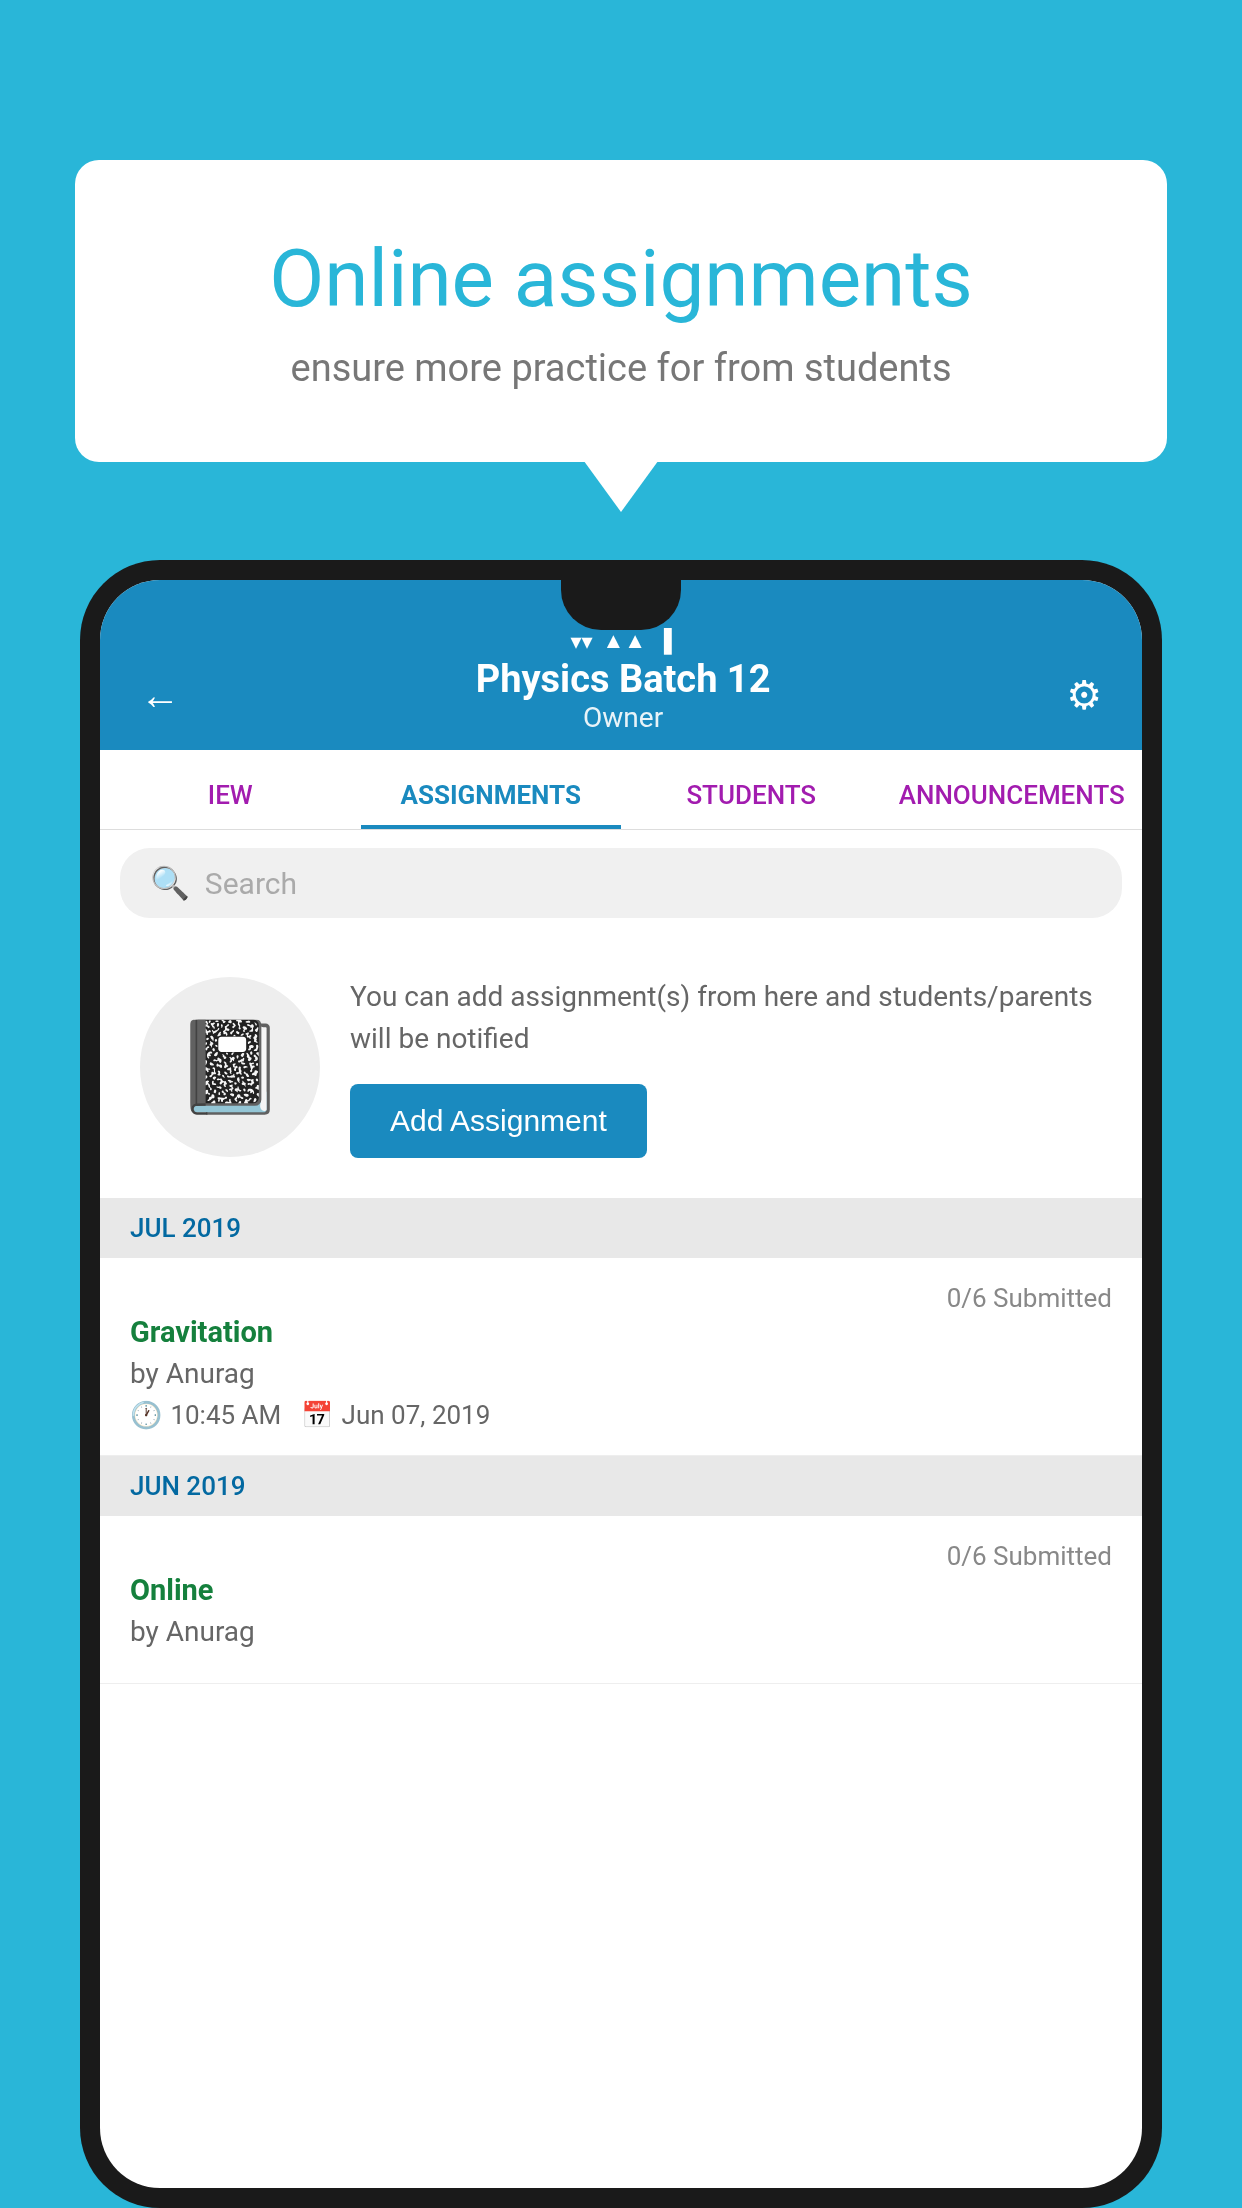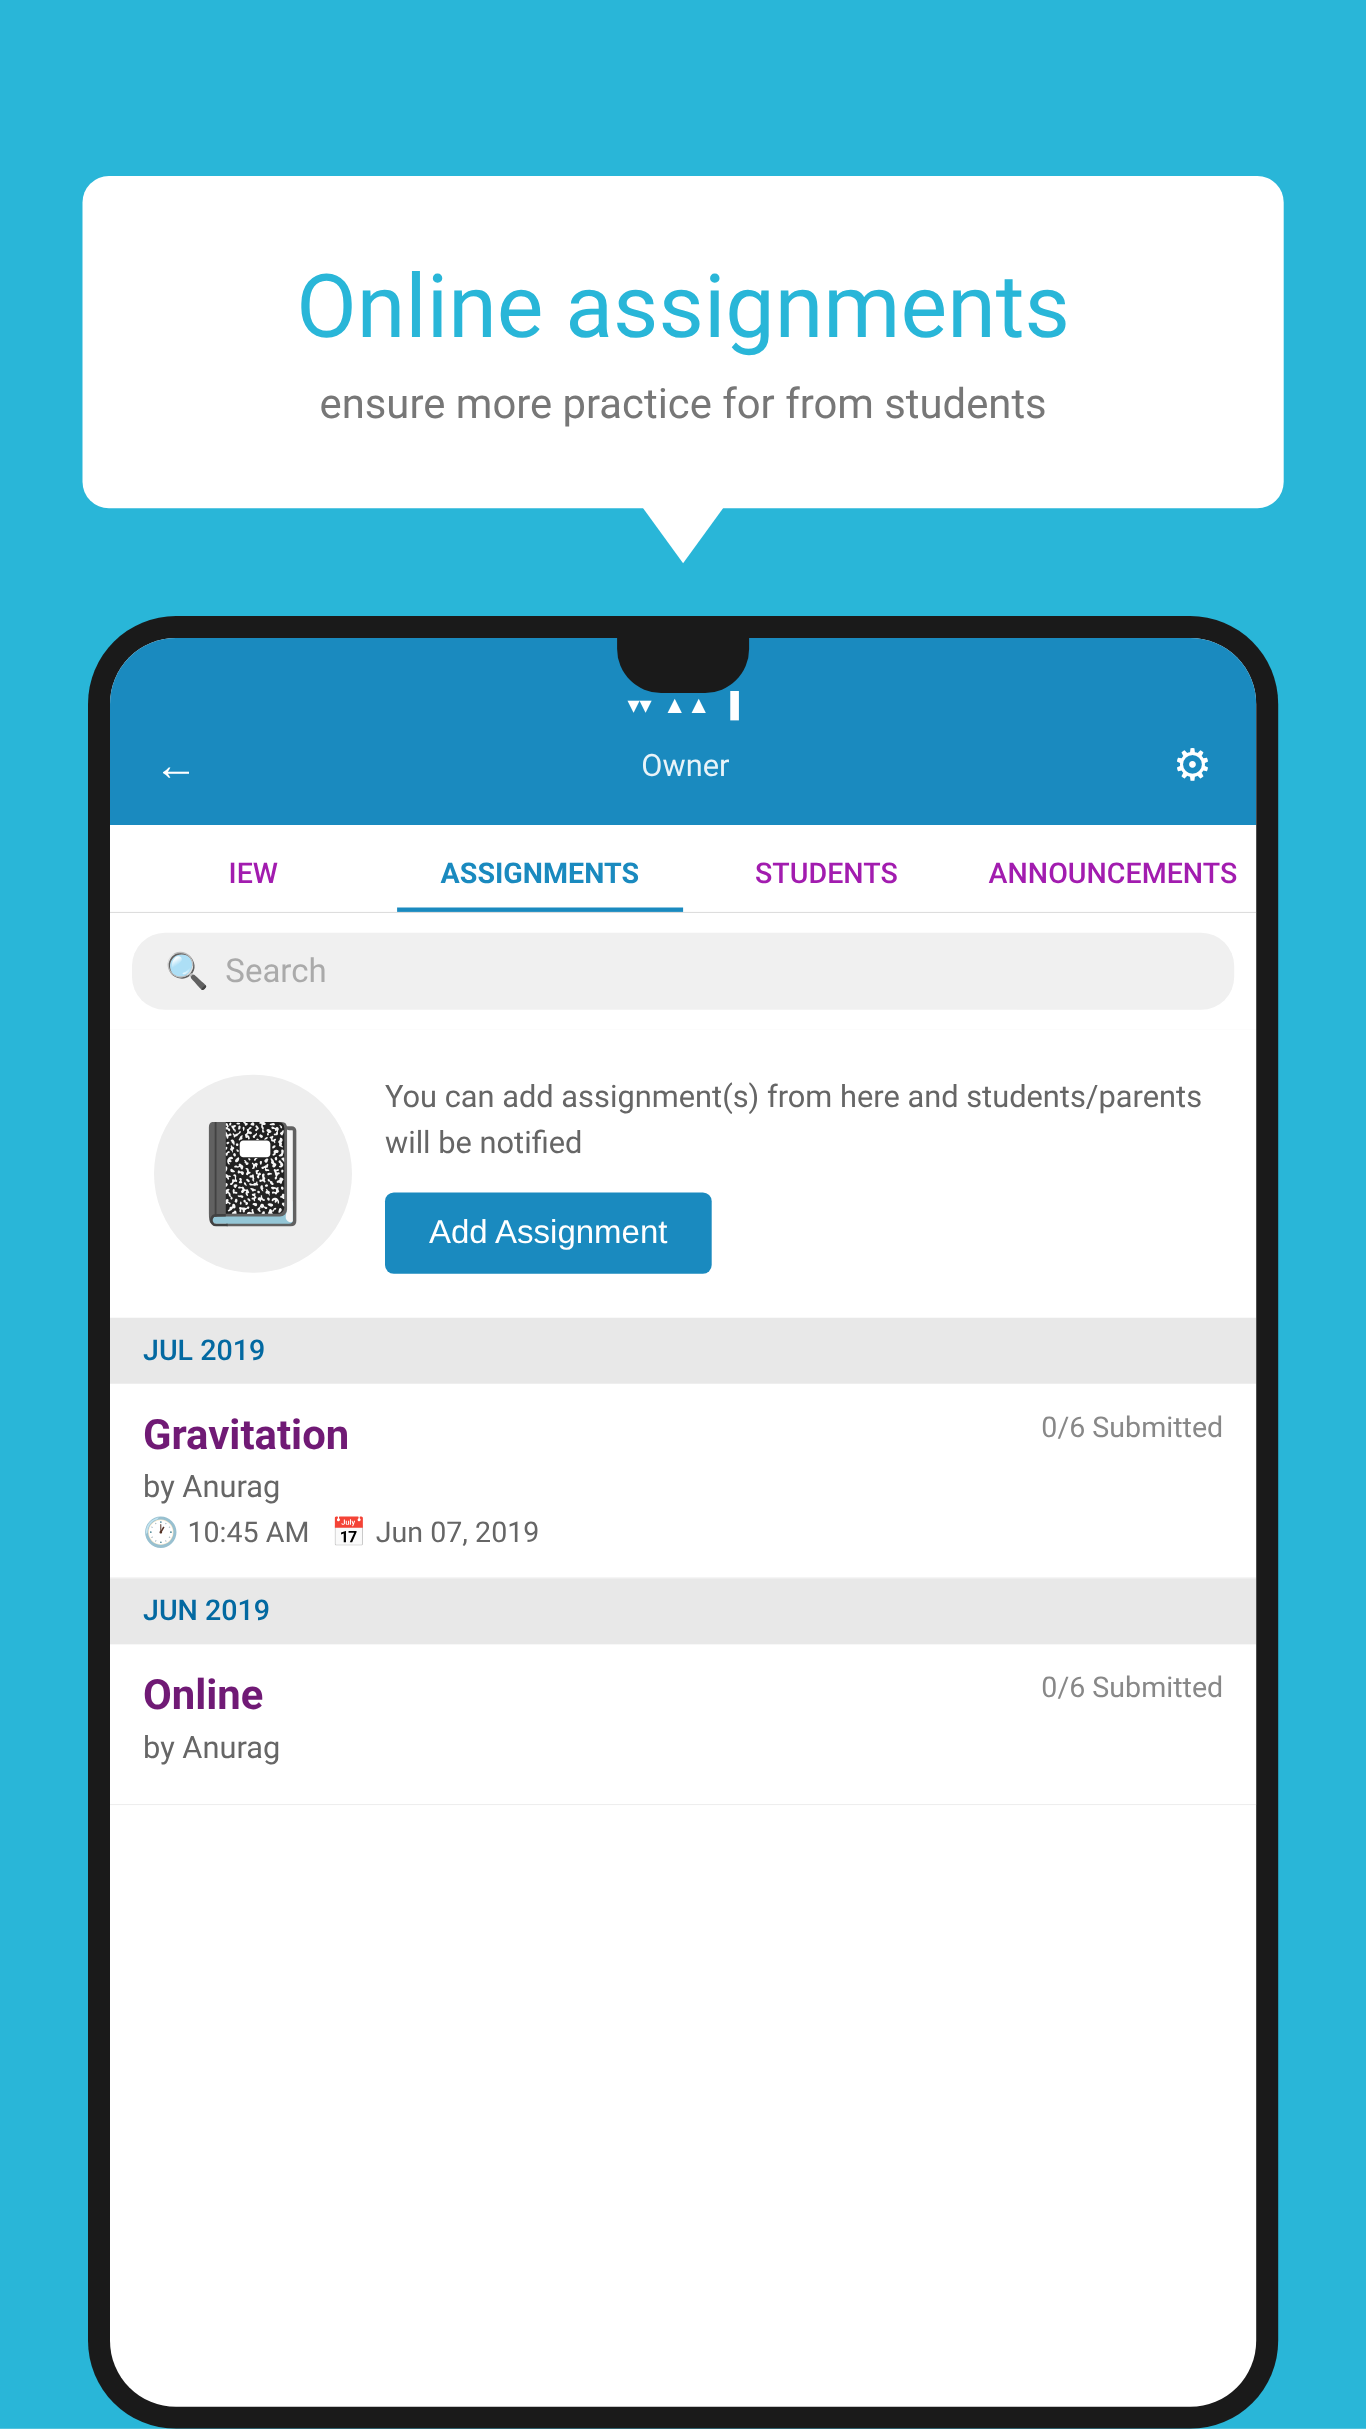--- a/index.html
+++ b/index.html
@@ -283,23 +283,24 @@
     }
 
     .assignment-top {
       display: flex;
       justify-content: space-between;
       align-items: flex-start;
       margin-bottom: 8px;
     }
 
     .assignment-title {
-      font-size: 38px;
+      font-size: 29px;
       font-weight: 700;
-      color: #701a75;
+      color: #15803d;
+      margin-top: 32px;
     }
 
     .assignment-submitted {
       font-size: 26px;
       color: #888;
     }
 
     .assignment-author {
       font-size: 28px;
       color: #666;
@@ -347,20 +348,21 @@
         <div class="status-icons">
           <span class="wifi-icon">▾▾</span>
           <span class="signal-icon">▲▲</span>
           <span class="battery-icon">▐</span>
         </div>
       </div>
 
       <div class="app-header">
         <span class="back-btn">←</span>
         <div class="header-center">
+          <div class="header-title">Physics Batch 12</div>
           <div class="header-subtitle">Owner</div>
         </div>
         <span class="settings-btn">⚙</span>
       </div>
 
       <div class="tabs-bar">
         <div class="tab">IEW</div>
         <div class="tab active">ASSIGNMENTS</div>
         <div class="tab">STUDENTS</div>
         <div class="tab">ANNOUNCEMENTS</div>

